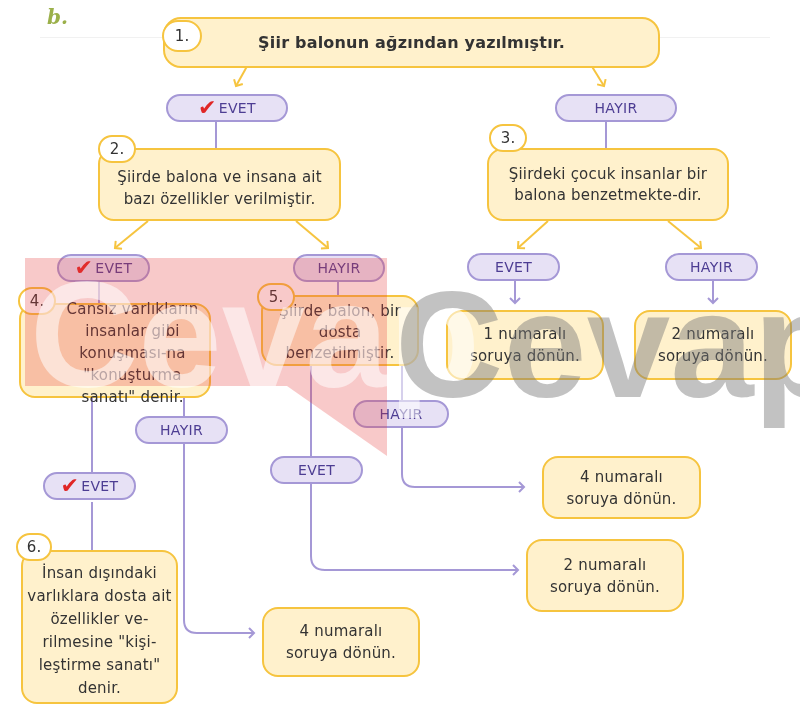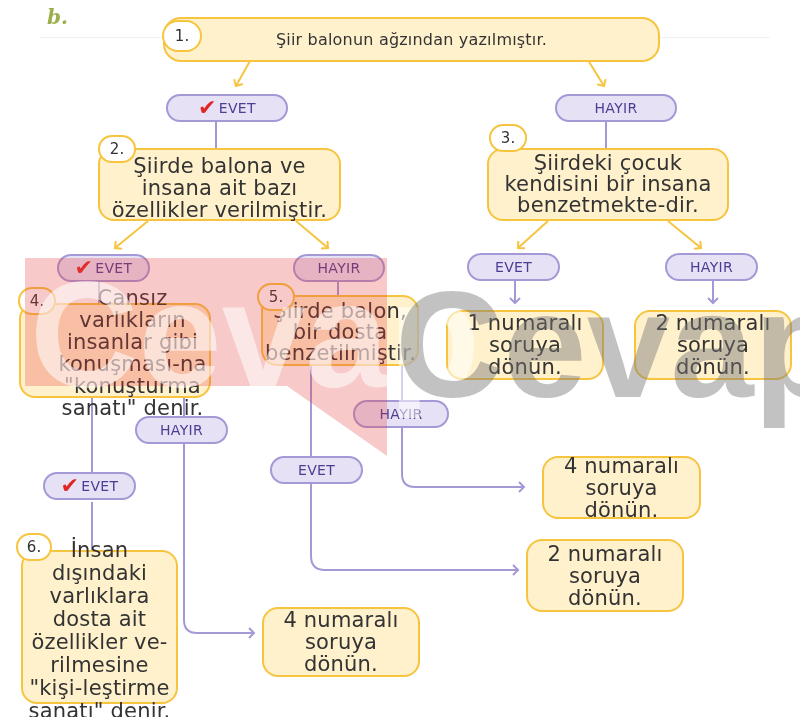--- a/index.html
+++ b/index.html
@@ -1,20 +1,20 @@
 <!DOCTYPE html>
 <html><head>
 <meta charset="utf-8">
 <style>
   html,body{margin:0;padding:0;background:#fff;}
   body{width:800px;height:717px;position:relative;overflow:hidden;font-family:"DejaVu Sans",sans-serif;}
   .abs{position:absolute;}
   .sec{left:47px;top:5px;font-size:20px;font-weight:bold;font-style:italic;color:#9bb04a;font-family:"DejaVu Serif",serif;}
   .topline{left:40px;top:37px;width:730px;height:1px;background:#f1f1f1;}
-  .box{position:absolute;background:#fff1cc;border:2.5px solid #f6c43f;border-radius:16px;color:#333;text-align:center;font-size:21px;line-height:22px;display:flex;align-items:center;justify-content:center;box-sizing:border-box;letter-spacing:.2px;}
+  .box{position:absolute;background:#fff1cc;border:2.5px solid #f6c43f;border-radius:16px;color:#333;text-align:center;font-size:15px;line-height:22px;display:flex;align-items:center;justify-content:center;box-sizing:border-box;letter-spacing:.2px;}
   .num{position:absolute;width:38px;height:28px;border:2.5px solid #f6c43f;background:#fff;border-radius:15px;font-size:15px;color:#333;display:flex;align-items:center;justify-content:center;box-sizing:border-box;}
   .pill{position:absolute;height:28px;background:#e7e1f5;border:2px solid #a598d6;border-radius:15px;color:#4d3d93;font-size:14px;display:flex;align-items:center;justify-content:center;box-sizing:border-box;letter-spacing:.3px;}
   .check{color:#e02626;font-size:22px;font-weight:bold;margin-right:2px;line-height:1;}
   svg.lines{position:absolute;left:0;top:0;}
   .wm1{left:25px;top:258px;width:362px;height:128px;background:rgba(230,60,60,0.28);pointer-events:none;}
   .wm1-tail{left:287px;top:386px;width:100px;height:70px;background:rgba(230,60,60,0.28);clip-path:polygon(0 0,100% 0,100% 100%);pointer-events:none;}
   .wm-text{font-family:"Liberation Sans",sans-serif;font-weight:bold;font-size:150px;line-height:1;pointer-events:none;}
   .wm-evvel{left:30px;top:260px;color:rgba(255,255,255,0.55);}
   .wm-cevap{left:395px;top:270px;color:rgba(120,120,120,0.45);}
 </style>
@@ -50,40 +50,40 @@
   <line x1="92" y1="398" x2="92" y2="472" stroke="#a598d6" stroke-width="2"></line>
   <line x1="92" y1="502" x2="92" y2="550" stroke="#a598d6" stroke-width="2"></line>
   <line x1="184" y1="398" x2="184" y2="416" stroke="#a598d6" stroke-width="2"></line>
   <path d="M184,444 L184,620 Q184,633 197,633 L254,633" fill="none" stroke="#a598d6" stroke-width="2" marker-end="url(#ap)"></path>
   <line x1="311" y1="366" x2="311" y2="456" stroke="#a598d6" stroke-width="2"></line>
   <path d="M311,484 L311,556 Q311,570 325,570 L518,570" fill="none" stroke="#a598d6" stroke-width="2" marker-end="url(#ap)"></path>
   <line x1="402" y1="366" x2="402" y2="400" stroke="#a598d6" stroke-width="2"></line>
   <path d="M402,428 L402,474 Q402,487 415,487 L524,487" fill="none" stroke="#a598d6" stroke-width="2" marker-end="url(#ap)"></path>
 </svg>
 
-<div class="box" style="left:163px;top:17px;width:497px;height:45px;border-radius:18px;font-size:16px;">
+<div class="box" style="left:163px;top:17px;width:497px;height:51px;border-radius:18px;font-size:16px;font-weight:bold;">
   <span>Şiir balonun ağzından yazılmıştır.</span>
 </div>
 <div class="num" style="left:162px;top:20px;width:40px;height:32px;border-radius:16px;">1.</div>
 
 <div class="pill" style="left:166px;top:94px;width:122px;">
   <span class="check">✔</span>
   <span>EVET</span>
 </div>
 <div class="pill" style="left:555px;top:94px;width:122px;">
   <span>HAYIR</span>
 </div>
 
 <div class="box" style="left:98px;top:148px;width:243px;height:73px;">
   <span style="width:230px;padding-top:6px">Şiirde balona ve insana ait bazı özellikler verilmiştir.</span>
 </div>
 <div class="num" style="left:98px;top:135px;">2.</div>
 
 <div class="box" style="left:487px;top:148px;width:242px;height:73px;line-height:21px;">
-  <span style="width:210px">Şiirdeki çocuk kendisini bir insana benzetmekte-dir.</span>
+  <span style="width:210px">Şiirdeki çocuk insanlar bir balona benzetmekte-dir.</span>
 </div>
 <div class="num" style="left:489px;top:124px;">3.</div>
 
 <div class="pill" style="left:57px;top:254px;width:93px;">
   <span class="check">✔</span>
   <span>EVET</span>
 </div>
 <div class="pill" style="left:293px;top:254px;width:92px;">
   <span>HAYIR</span>
 </div>

